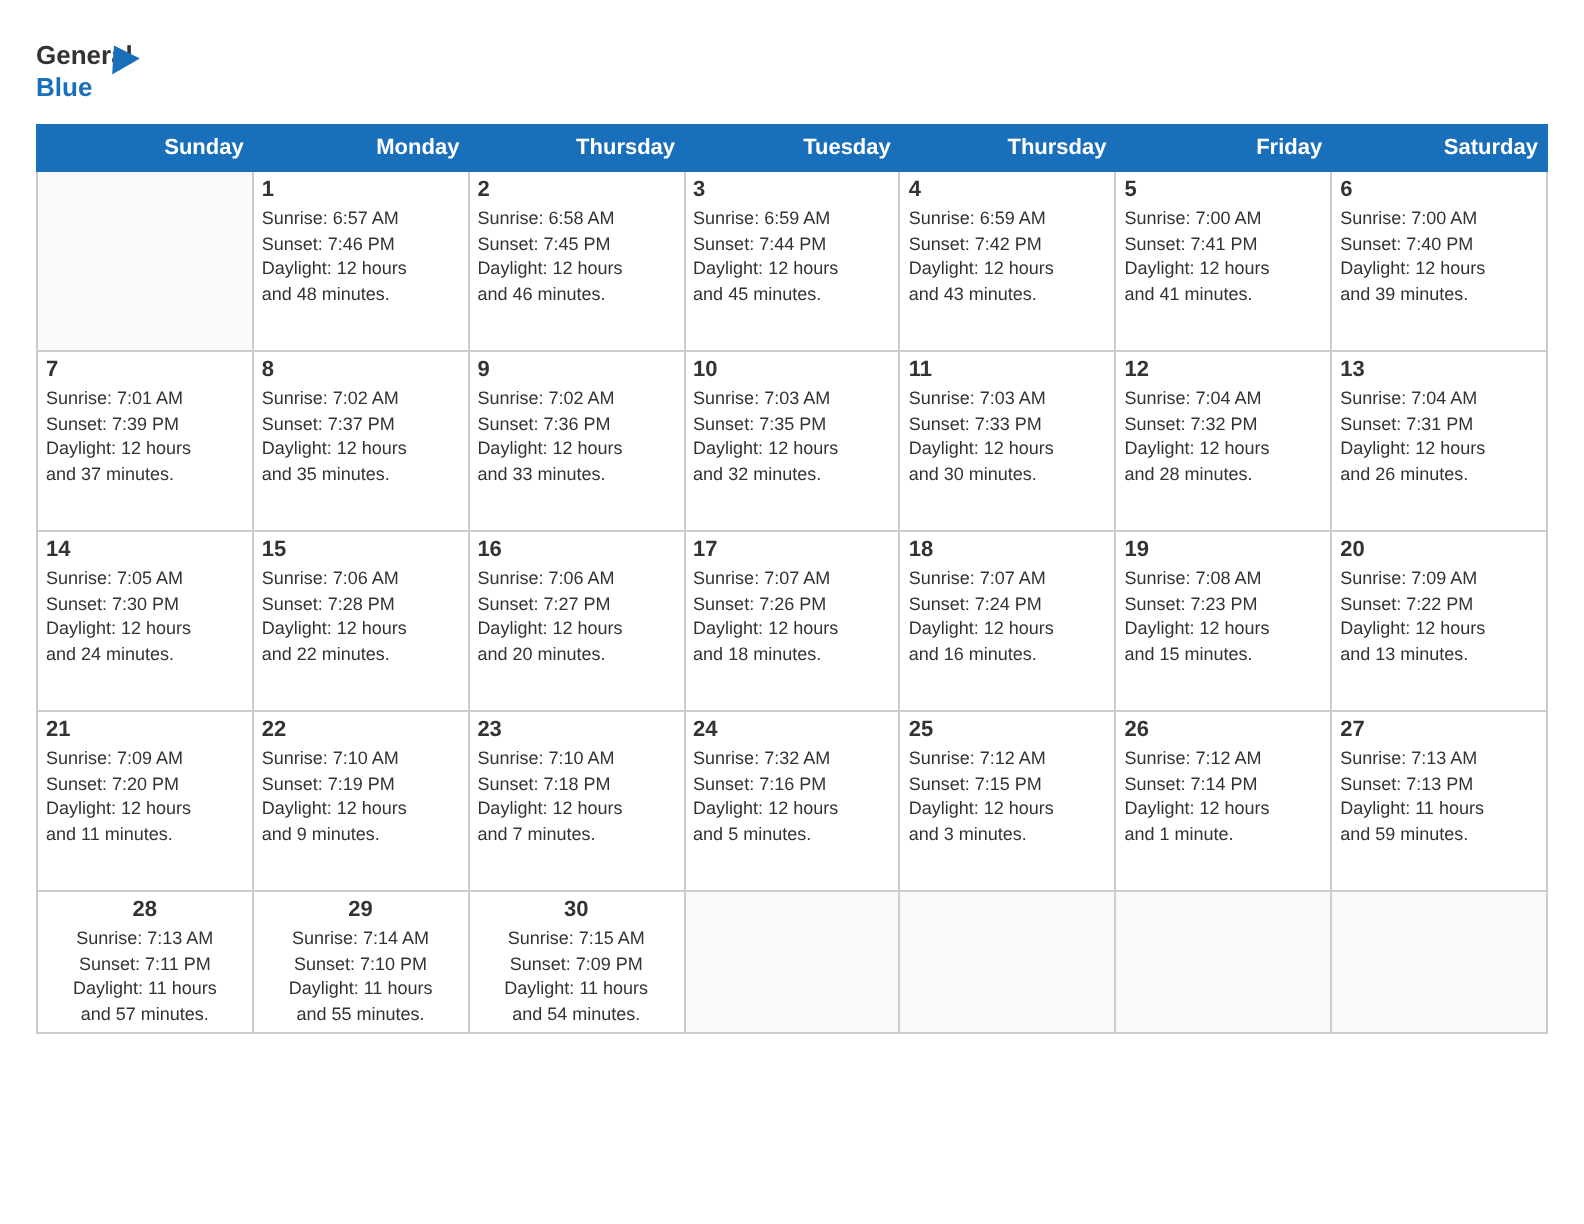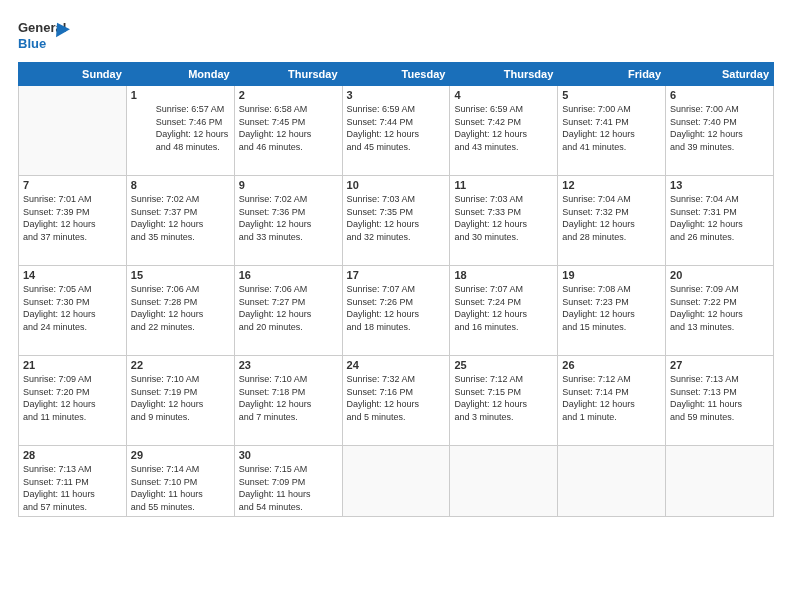--- a/index.html
+++ b/index.html
@@ -70,20 +70,21 @@
     .day-info {
       font-size: 9px;
       color: #333;
       line-height: 1.4;
     }
     .empty-cell {
       background: #f9f9f9;
     }
     .last-row td {
       height: 70px;
+      text-align: center;
     }
   </style>
 </head>
 <body>
 
 <div class="page">
   <div class="header">
     <div class="logo">
         <svg width="60" height="36" viewBox="0 0 60 36">
           <text x="0" y="14" font-size="13" font-weight="bold" fill="#333" font-family="Arial">General</text>
@@ -107,21 +108,21 @@
           <th>Thursday</th>
           <th>Friday</th>
           <th>Saturday</th>
         </tr>
     </thead>
     <tbody id="calendar-body">
     <tr>
           <td class="empty-cell"></td>
           <td>
             <span class="day-num">1</span>
-            <div class="day-info" style="white-space: pre-line; margin-left: 25px;">Sunrise: 6:57 AM
+            <div class="day-info" style="white-space: pre-line;">Sunrise: 6:57 AM
 Sunset: 7:46 PM
 Daylight: 12 hours
 and 48 minutes.</div>
           </td>
           <td>
             <span class="day-num">2</span>
             <div class="day-info" style="white-space: pre-line;">Sunrise: 6:58 AM
 Sunset: 7:45 PM
 Daylight: 12 hours
 and 46 minutes.</div>

